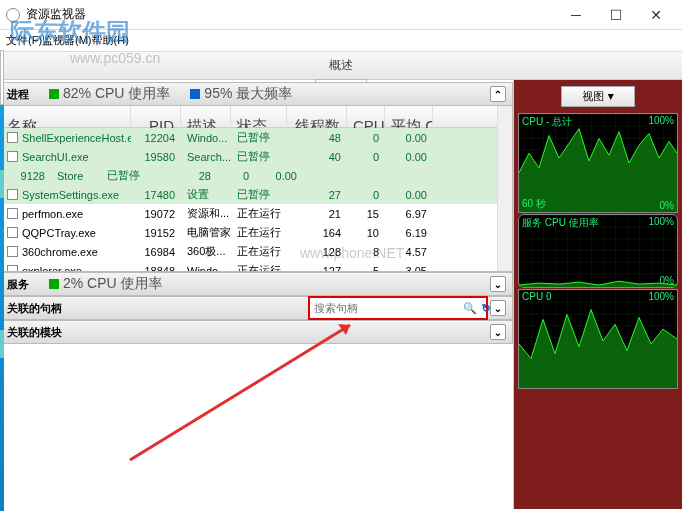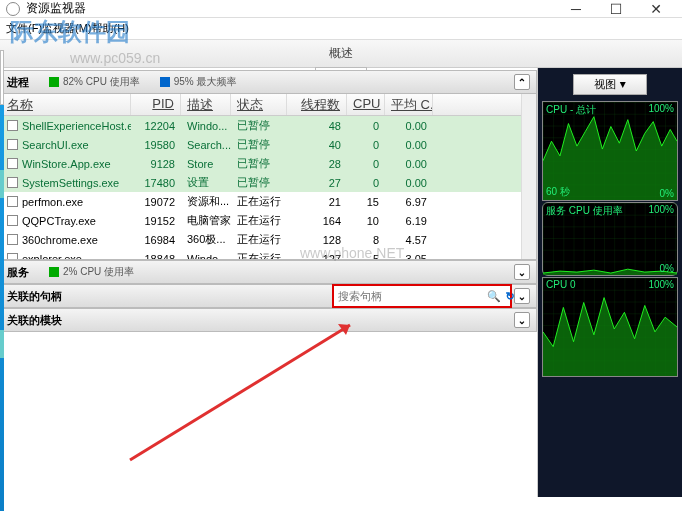--- a/index.html
+++ b/index.html
@@ -1,38 +1,38 @@
 <!DOCTYPE html>
 <html><head>
 <meta charset="utf-8">
 <style>
 * { box-sizing: border-box; margin: 0; padding: 0; font-family: "Microsoft YaHei", Arial, sans-serif; font-size: 11px; }
 body { background: #fff; width: 682px; height: 511px; overflow: hidden; position: relative; }
 .watermark { position: absolute; top: 16px; left: 10px; font-size: 24px; font-weight: bold; color: rgba(30,120,200,0.6); z-index: 100; pointer-events: none; }
 .watermark2 { position: absolute; top: 50px; left: 70px; font-size: 14px; color: rgba(120,120,120,0.4); z-index: 100; pointer-events: none; }
 .watermark3 { position: absolute; top: 245px; left: 300px; font-size: 14px; color: rgba(120,120,120,0.4); z-index: 100; pointer-events: none; }
-.titlebar { height: 18px; background: #fff; border-bottom: 1px solid #ddd; display: flex; align-items: center; padding: 0 6px; }
+.titlebar { height: 30px; background: #fff; border-bottom: 1px solid #ddd; display: flex; align-items: center; padding: 0 6px; }
 .titlebar .icon { width: 14px; height: 14px; border: 1px solid #888; border-radius: 50%; margin-right: 6px; position: relative; }
 .titlebar .title { flex: 1; font-size: 12px; }
 .titlebar .winbtn { width: 40px; height: 28px; display: flex; align-items: center; justify-content: center; font-size: 14px; color: #333; }
 .menubar { height: 22px; display: flex; align-items: center; padding: 0 6px; font-size: 12px; border-bottom: 1px solid #ddd; text-align: right; }
 .toolbar { height: 28px; background: linear-gradient(#f8f8f8,#e8e8e8); border-bottom: 1px solid #ccc; display: flex; align-items: center; padding: 0 4px; flex-direction: column; }
 .toolbar .tab { padding: 4px 12px; font-size: 12px; color: #444; border: 1px solid transparent; }
 .toolbar .tab.active { background: #fff; border: 1px solid #bbb; border-bottom: 1px solid #fff; }
 .content { display: flex; height: calc(100% - 82px); }
 .left { flex: 1; display: flex; flex-direction: column; border-right: 1px solid #ccc; overflow: hidden; padding-top: 2px; }
-.right { width: 144px; padding: 4px; background: #0f172a; }
+.right { width: 168px; padding: 4px; background: #7f1d1d; }
 .panel-header { height: 24px; background: linear-gradient(#f4f4f4,#dcdcdc); border: 1px solid #bbb; display: flex; align-items: center; padding: 0 6px; font-size: 12px; font-weight: bold; }
 .panel-header .chev { margin-left: auto; width: 16px; height: 16px; border: 1px solid #999; border-radius: 2px; display: flex; align-items: center; justify-content: center; font-size: 10px; background: #fff; }
 .panel-header .sq { width: 10px; height: 10px; background: #0a0; margin: 0 4px 0 20px; }
 .panel-header .sq2 { width: 10px; height: 10px; background: #06c; margin: 0 4px 0 20px; }
-.stat-label { font-weight: normal; font-size: 10px; color: #555; }
+.stat-label { font-weight: normal; font-size: 14px; color: #555; }
 .table { flex: 1; overflow: hidden; border: 1px solid #bbb; border-top: none; }
 .thead { display: flex; background: linear-gradient(#fdfdfd,#ececec); border-bottom: 1px solid #ccc; height: 22px; }
-.th { padding: 2px 6px; border-right: 1px solid #ddd; font-size: 13px; color: #444; white-space: nowrap; overflow: hidden; text-decoration: underline; }
+.th { padding: 11px 6px; border-right: 1px solid #ddd; font-size: 15px; color: #444; white-space: nowrap; overflow: hidden; text-decoration: underline; }
 .col-name { width: 130px; }
 .col-pid { width: 50px; text-align: right; }
 .col-desc { width: 50px; }
 .col-status { width: 56px; }
 .col-threads { width: 60px; text-align: right; }
 .col-cpu { width: 38px; text-align: right; }
 .col-avg { width: 48px; text-align: right; }
 .tbody .tr { display: flex; height: 19px; align-items: center; font-size: 11px; }
 .tr.sel { background: #d6efd6; color: #0a7038; }
 .tr .td { padding: 0 6px; white-space: nowrap; overflow: hidden; }
@@ -132,24 +132,20 @@
                 <span>SearchUI.exe</span>
               </div>
     <div class="td col-pid">19580</div>
               <div class="td col-desc">Search...</div>
     <div class="td col-status">已暂停</div>
               <div class="td col-threads">40</div>
     <div class="td col-cpu">0</div>
               <div class="td col-avg">0.00</div>
             </div>
             <div class="tr sel">
-              <div class="td col-name">
-                <span class="chk"></span>
-                <span>WinStore.App.exe</span>
-              </div>
     <div class="td col-pid">9128</div>
               <div class="td col-desc">Store</div>
     <div class="td col-status">已暂停</div>
               <div class="td col-threads">28</div>
     <div class="td col-cpu">0</div>
               <div class="td col-avg">0.00</div>
             </div>
             <div class="tr sel">
               <div class="td col-name">
                 <span class="chk"></span>

